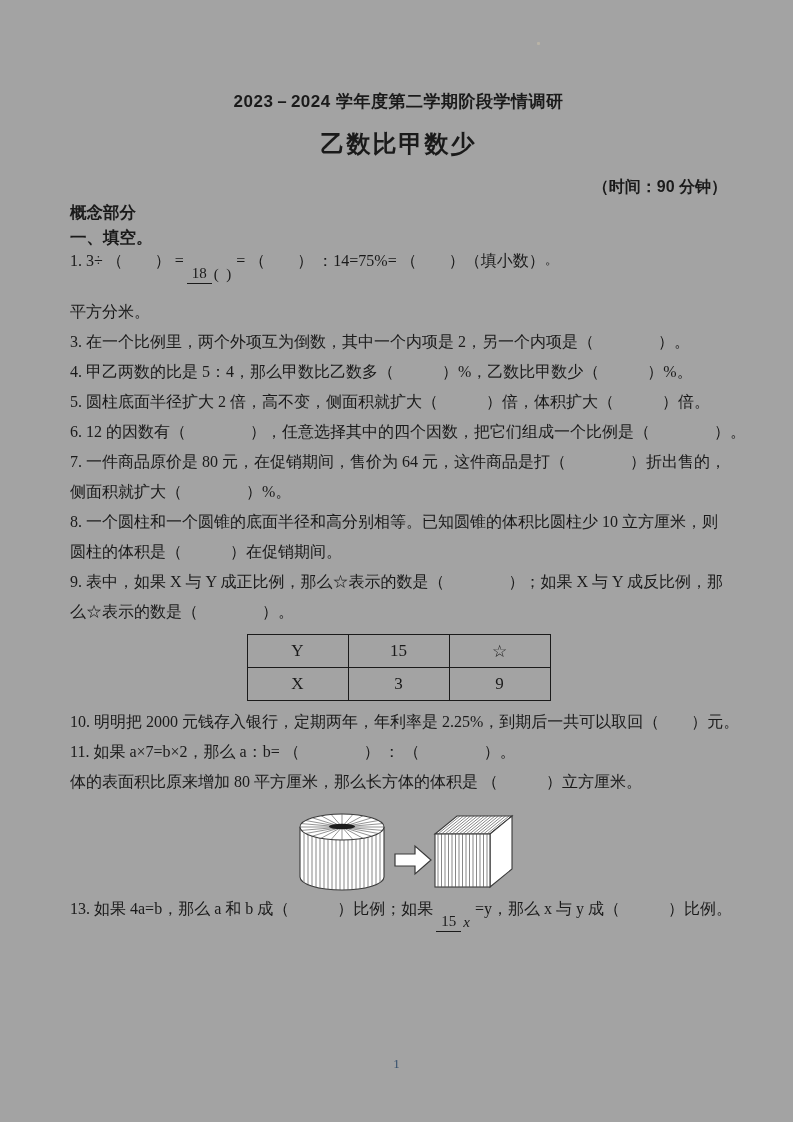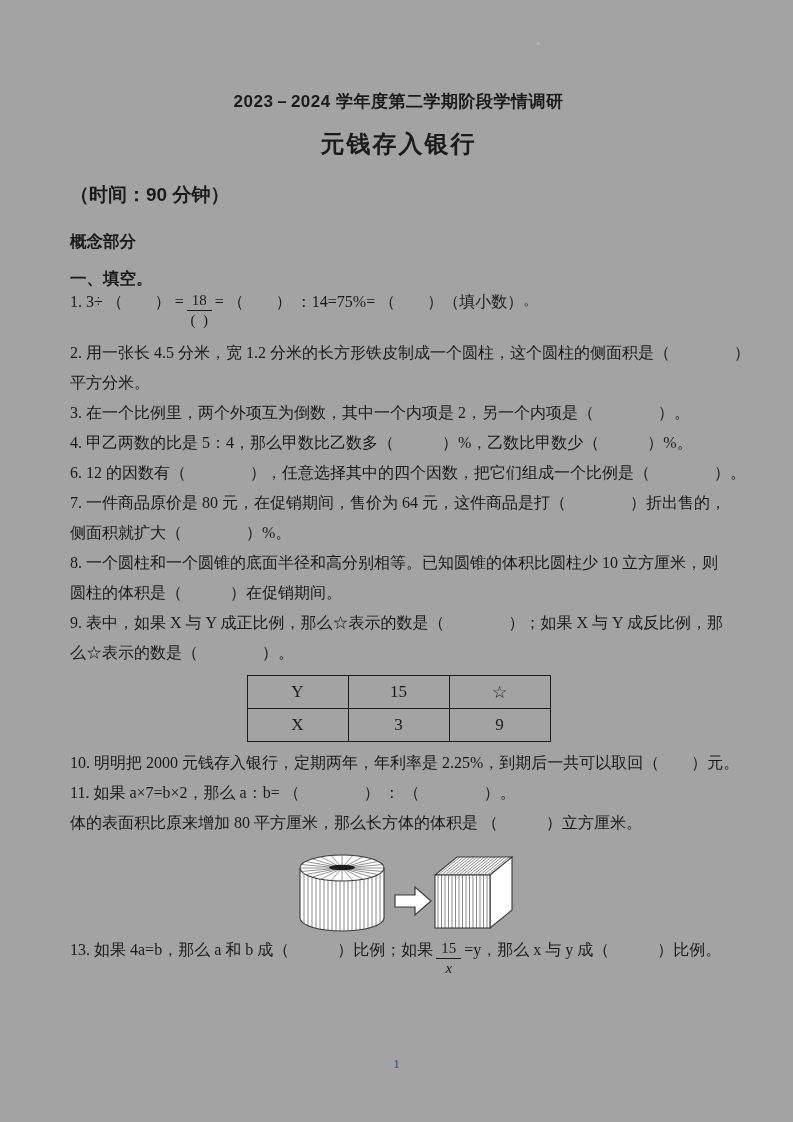--- a/index.html
+++ b/index.html
@@ -22,49 +22,49 @@
     letter-spacing: 0.5px;
   }
   .title2 {
     text-align: center;
     font-size: 24px;
     line-height: 32px;
     margin-top: 16px;
     letter-spacing: 2px;
   }
   .title3 {
-    text-align: left;
-    font-size: 19px;
+    text-align: right;
+    font-size: 16px;
     line-height: 22px;
-    margin-top: 24px;
+    margin-top: 16px;
   }
   .section-label {
-    margin-top: 24px;
+    margin-top: 3px;
     font-size: 16.5px;
     line-height: 22px;
   }
   .part-heading {
-    margin-top: 12px;
+    margin-top: 0;
     font-size: 16.5px;
     line-height: 28px;
   }
   .line {
     font-size: 16px;
     line-height: 30px;
     white-space: pre;
   }
   .frac-line {
     display: flex;
     height: 46px;
     font-size: 16px;
     white-space: pre;
   }
   .frac {
     display: inline-flex;
-    flex-direction: column;
+    flex-direction: row;
     align-items: center;
     vertical-align: middle;
     font-size: 15px;
     line-height: 17px;
     margin: 0 3px;
   }
   .frac .num {
     padding: 0 5px 1px 5px;
     border-bottom: 1.2px solid #1a1a1a;
   }
@@ -104,34 +104,34 @@
     border-radius: 1px;
   }
 </style>
 </head>
 <body>
 
 <div class="page">
   <div class="speck"></div>
 
   <div class="title1 hei">2023－2024 学年度第二学期阶段学情调研</div>
-  <div class="title2 hei">元钱存入银行</div>
+  <div class="title2 hei">乙数比甲数少</div>
   <div class="title3 hei">（时间：90 分钟）</div>
 
   <div class="section-label hei">概念部分</div>
   <div class="part-heading hei">一、填空。</div>
 
   <div class="frac-line">
     <span>1. 3÷ （　　） =</span><span class="frac"><span class="num">18</span><span class="den">(  )</span></span><span>= （　　） ：14=75%= （　　）（填小数）</span><span class="period-low">。</span>
   </div>
 
-  <div class="line">2. 用一张长 4.5 分米，宽 1.2 分米的长方形铁皮制成一个圆柱，这个圆柱的侧面积是（　　　　）</div>
   <div class="line">平方分米。</div>
   <div class="line">3. 在一个比例里，两个外项互为倒数，其中一个内项是 2，另一个内项是（　　　　）。</div>
   <div class="line">4. 甲乙两数的比是 5：4，那么甲数比乙数多（　　　）%，乙数比甲数少（　　　）%。</div>
+  <div class="line">5. 圆柱底面半径扩大 2 倍，高不变，侧面积就扩大（　　　）倍，体积扩大（　　　）倍。</div>
   <div class="line">6. 12 的因数有（　　　　），任意选择其中的四个因数，把它们组成一个比例是（　　　　）。</div>
   <div class="line">7. 一件商品原价是 80 元，在促销期间，售价为 64 元，这件商品是打（　　　　）折出售的，</div>
   <div class="line">侧面积就扩大（　　　　）%。</div>
   <div class="line">8. 一个圆柱和一个圆锥的底面半径和高分别相等。已知圆锥的体积比圆柱少 10 立方厘米，则</div>
   <div class="line">圆柱的体积是（　　　）在促销期间。</div>
   <div class="line">9. 表中，如果 X 与 Y 成正比例，那么☆表示的数是（　　　　）；如果 X 与 Y 成反比例，那</div>
   <div class="line">么☆表示的数是（　　　　）。</div>
 
   <table class="q9-table">
     <tbody>

